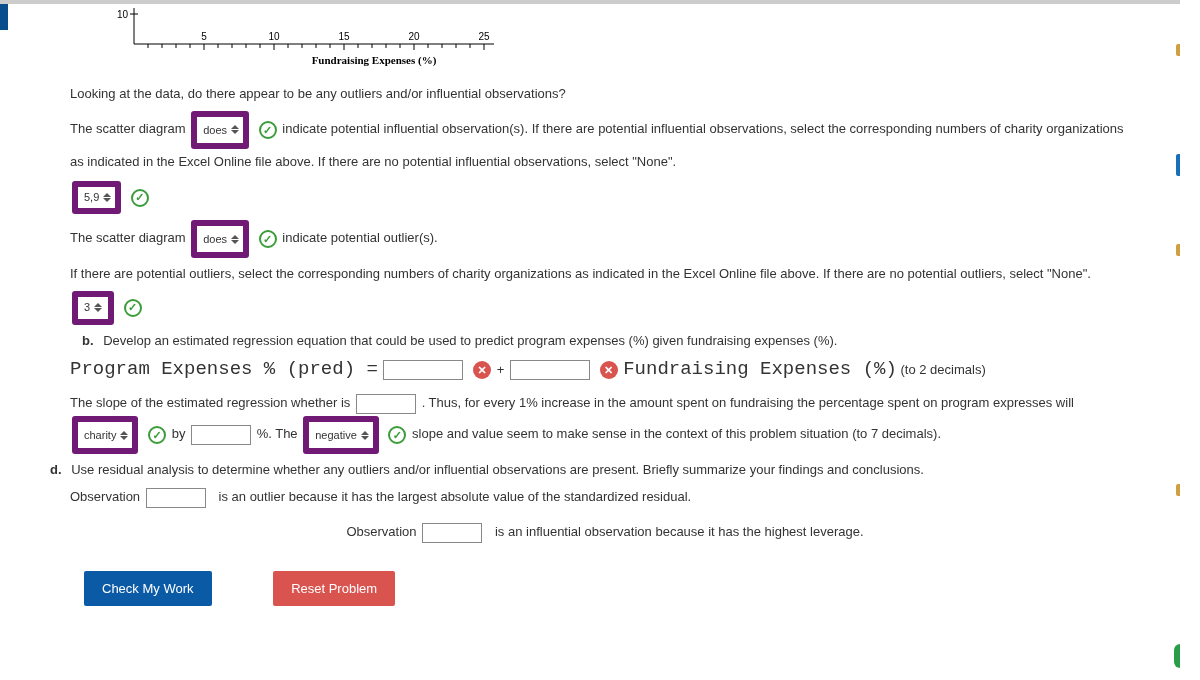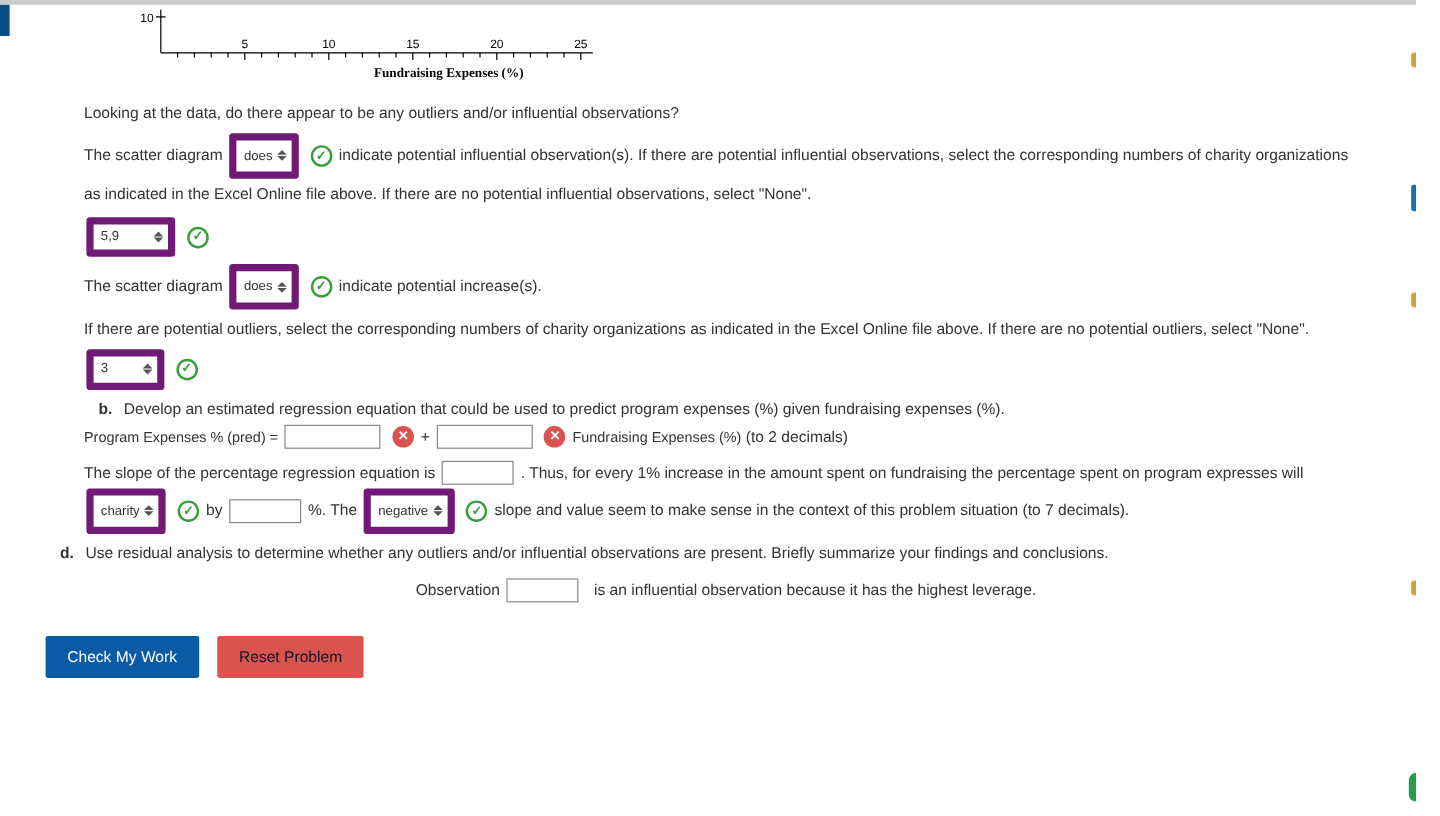--- a/index.html
+++ b/index.html
@@ -48,21 +48,21 @@
       display: inline-flex;
       align-items: center;
       border: 6px solid #701a75;
       border-radius: 3px;
       padding: 2px 4px 2px 6px;
       font-size: 11px;
       background: #fff;
       vertical-align: middle;
       margin: 0 2px;
     }
-    .select-box.wider { min-width: 42px; gap: 25px; }
+    .select-box.wider { min-width: 42px; }
     .stepper {
       display: inline-flex;
       flex-direction: column;
       margin-left: 4px;
       gap: 0;
     }
     .stepper span {
       width: 0; height: 0;
       border-left: 4px solid transparent;
       border-right: 4px solid transparent;
@@ -96,36 +96,37 @@
     .check-outline {
       border: 2px solid #3a9d3a;
       color: #3a9d3a;
       background: #fff;
     }
     .x-fill {
       background: #d9534f;
       color: #fff;
     }
     .serif-eq {
-      font-family: Liberation Sans, sans-serif;
-      font-size: 12px;
+      font-family: Liberation Mono, monospace;
+      font-size: 19px;
     }
     .section { margin: 8px 0 4px 0; }
     .btn-row { margin-top: 28px; }
     .btn {
       display: inline-block;
       border: none;
       padding: 10px 18px;
       font-size: 13px;
       border-radius: 2px;
       cursor: pointer;
       margin-right: 12px;
+      margin-left: 46px;
     }
     .btn-blue { background: #0a5aa6; color: #fff; }
-    .btn-red  { background: #d9534f; color: #0f172a; }
+    .btn-red  { background: #d9534f; color: #ffffff; }
     .right-edge {
       position: absolute;
       right: 0;
       top: 0;
       width: 6px;
       height: 680px;
     }
     .right-edge .seg1 { position:absolute; right:0; top:40px; width:4px; height:12px; background:#d0a040; border-radius:2px 0 0 2px;}
     .right-edge .seg2 { position:absolute; right:0; top:150px; width:4px; height:22px; background:#1a70b8; border-radius:2px 0 0 2px;}
     .right-edge .seg3 { position:absolute; right:0; top:240px; width:4px; height:12px; background:#d0a040; border-radius:2px 0 0 2px;}
@@ -222,21 +223,21 @@
     <div class="flow">
       <span>The scatter diagram</span>
       <span class="select-box">
         <span>does</span>
         <span class="stepper">
             <span class="up"></span>
             <span class="dn"></span>
           </span>
       </span>
       <span class="icon-circle check-outline">✓</span>
-      <span>indicate potential increase(s).</span>
+      <span>indicate potential outlier(s).</span>
     </div>
 
     <p class="line">If there are potential outliers, select the corresponding numbers of charity organizations as indicated in the Excel Online file above. If there are no potential outliers, select "None".</p>
 
     <div class="line">
       <span class="select-box wider">
         <span>3</span>
         <span class="stepper">
             <span class="up"></span>
             <span class="dn"></span>
@@ -254,21 +255,21 @@
       <span class="input-box wide"></span>
       <span class="icon-circle x-fill">✕</span>
       <span>+</span>
       <span class="input-box wide"></span>
       <span class="icon-circle x-fill">✕</span>
       <span class="serif-eq">Fundraising Expenses (%)</span>
       <span>(to 2 decimals)</span>
     </div>
 
     <div class="flow">
-      <span>The slope of the percentage regression equation is</span>
+      <span>The slope of the estimated regression whether is</span>
       <span class="input-box"></span>
       <span>. Thus, for every 1% increase in the amount spent on fundraising the percentage spent on program expresses will</span>
       <br>
       <span class="select-box">
         <span>charity</span>
         <span class="stepper">
             <span class="up"></span>
             <span class="dn"></span>
           </span>
       </span>
@@ -284,20 +285,26 @@
           </span>
       </span>
       <span class="icon-circle check-outline">✓</span>
       <span>slope and value seem to make sense in the context of this problem situation (to 7 decimals).</span>
     </div>
 
     <div class="section" style="margin-left:-20px;">
       <span class="item-label">d.</span>
       <span>Use residual analysis to determine whether any outliers and/or influential observations are present. Briefly summarize your findings and conclusions.</span>
     </div>
+    <div class="line" style="margin-top:10px;">
+      <span>Observation</span>
+      <span class="input-box"></span>
+      &nbsp;
+      <span>is an outlier because it has the largest absolute value of the standardized residual.</span>
+    </div>
     <div class="line" style="margin-top:14px;text-align:center;">
       <span>Observation</span>
       <span class="input-box"></span>
       &nbsp;
       <span>is an influential observation because it has the highest leverage.</span>
     </div>
 
     <div class="btn-row" style="margin-left:-32px;">
       <button class="btn btn-blue">Check My Work</button>
       <button class="btn btn-red">Reset Problem</button>

